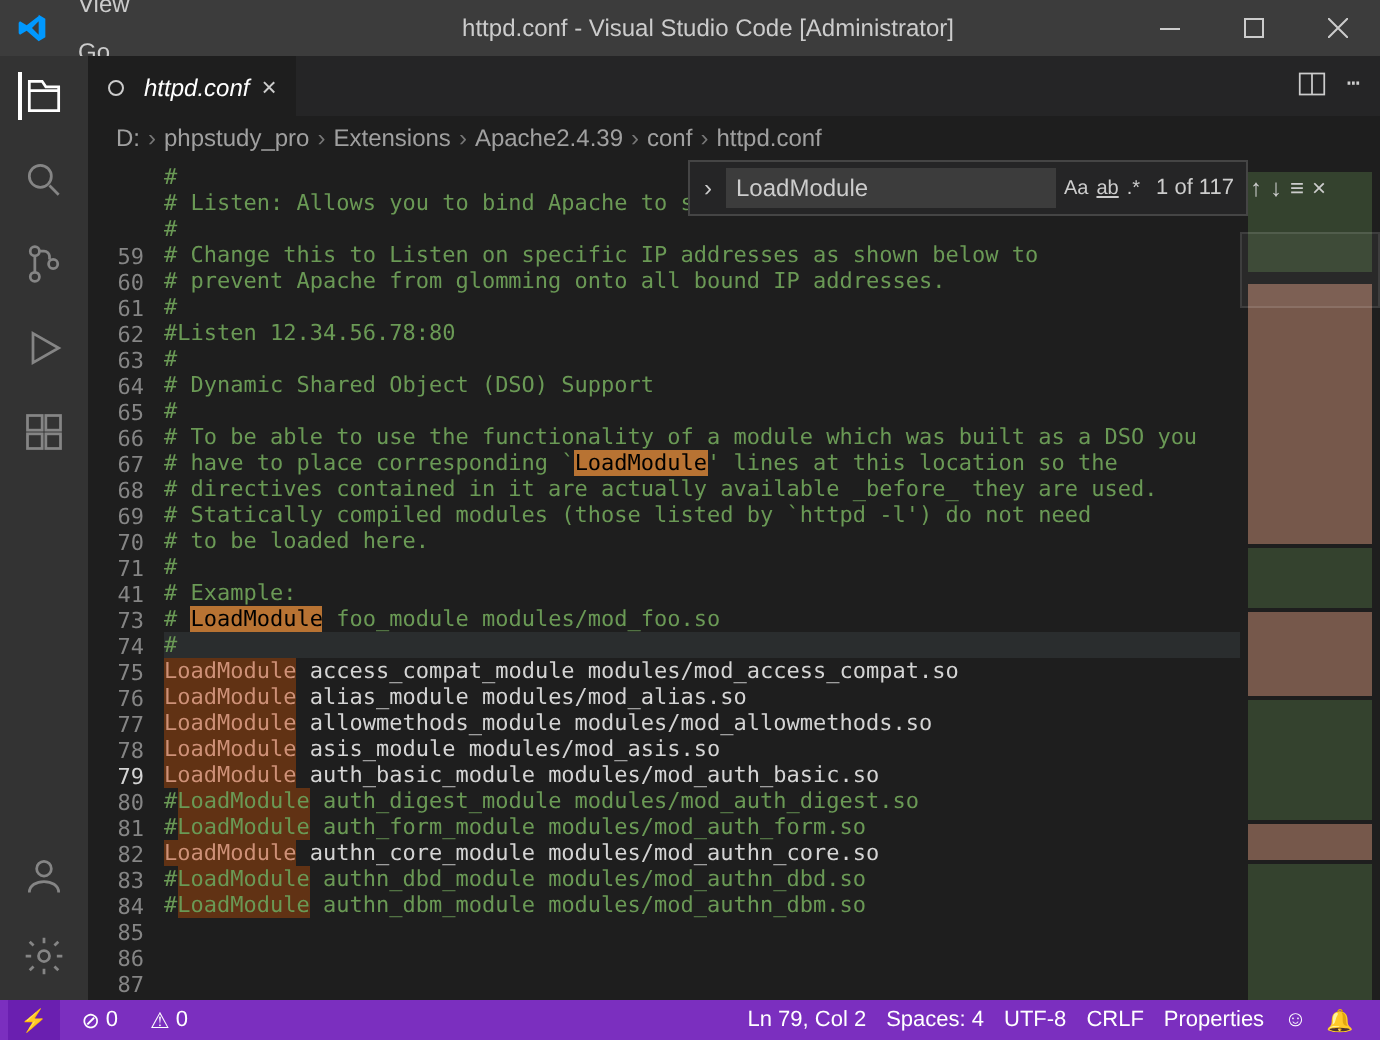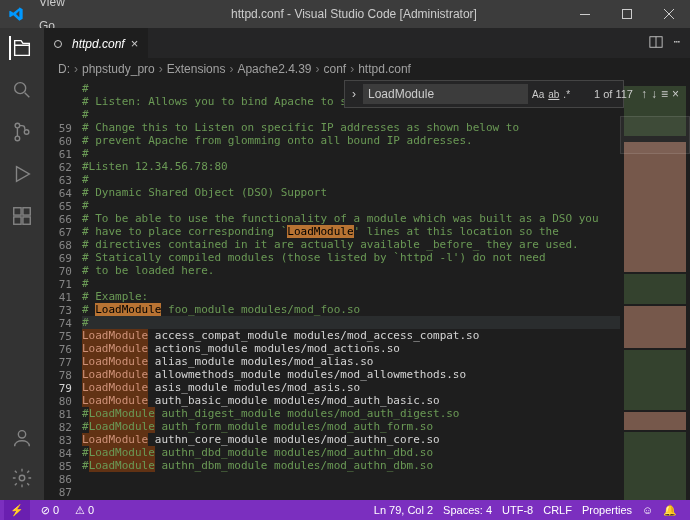--- a/index.html
+++ b/index.html
@@ -32,21 +32,21 @@
 .gutter-line { height:13px; }
 .gutter-line.current { color:#d4d4d4; }
 .comment { color:#6a9955; }
 .keyword { color:#ce9178; }
 .hl { background:#613214; }
 .hl-active { background:#b87333; color:#000; }
 .find-widget { position:absolute; top:0; left:300px; width:280px; background:#252526; border:1px solid #454545; display:flex; align-items:center; height:28px; padding:0 4px; gap:4px; z-index:10; font-family:"Segoe UI",sans-serif; font-size:12px; }
 .find-toggle { color:#ccc; cursor:pointer; padding:0 3px; }
 .find-input { flex:1; background:#3c3c3c; border:none; color:#ccc; padding:3px 5px; font-size:12px; outline:none; }
 .find-opt { width:18px; height:18px; display:flex; align-items:center; justify-content:center; color:#ccc; cursor:pointer; font-size:10px; }
-.find-count { color:#ccc; font-size:11px; padding:0 4px; white-space:nowrap;margin-left:16px; }
+.find-count { color:#ccc; font-size:11px; padding:0 4px; white-space:nowrap; }
 .find-nav { color:#ccc; cursor:pointer; }
 .minimap { width:70px; background:#1e1e1e; position:relative; overflow:hidden; }
 .mm-block { position:absolute; left:4px; right:4px; background:#6a9955; opacity:0.3; }
 .mm-highlight { position:absolute; left:4px; right:4px; background:#ce9178; opacity:0.5; }
 .mm-viewport { position:absolute; left:0; right:0; background:rgba(255,255,255,0.05); border:1px solid rgba(255,255,255,0.1); }
 .statusbar { height:20px; background:#7b2fbf; display:flex; align-items:center; font-family:"Segoe UI",sans-serif; font-size:11px; color:#fff; }
 .sb-left { display:flex; align-items:center; gap:6px; padding-left:4px; }
 .sb-item { padding:0 5px; cursor:pointer; display:flex; align-items:center; gap:3px; }
 .sb-right { margin-left:auto; display:flex; align-items:center; padding-right:8px;text-align:center; }
 .circle-dot { width:8px; height:8px; border:1px solid #ccc; border-radius:50%; display:inline-block; margin-right:4px; }
@@ -230,21 +230,20 @@
           <div class="code-line"><span class="comment"># To be able to use the functionality of a module which was built as a DSO you</span></div>
           <div class="code-line"><span class="comment"># have to place corresponding `</span><span class="hl-active">LoadModule</span><span class="comment">' lines at this location so the</span></div>
           <div class="code-line"><span class="comment"># directives contained in it are actually available _before_ they are used.</span></div>
           <div class="code-line"><span class="comment"># Statically compiled modules (those listed by `httpd -l') do not need</span></div>
           <div class="code-line"><span class="comment"># to be loaded here.</span></div>
           <div class="code-line"><span class="comment">#</span></div>
           <div class="code-line"><span class="comment"># Example:</span></div>
           <div class="code-line"><span class="comment"># </span><span class="hl-active">LoadModule</span><span class="comment"> foo_module modules/mod_foo.so</span></div>
           <div class="code-line current"><span class="comment">#</span></div>
           <div class="code-line"><span class="keyword hl">LoadModule</span><span style="color:#d4d4d4"> access_compat_module modules/mod_access_compat.so</span></div>
-          <div class="code-line"><span class="keyword hl">LoadModule</span><span style="color:#d4d4d4"> actions_module modules/mod_actions.so</span></div>
           <div class="code-line"><span class="keyword hl">LoadModule</span><span style="color:#d4d4d4"> alias_module modules/mod_alias.so</span></div>
           <div class="code-line"><span class="keyword hl">LoadModule</span><span style="color:#d4d4d4"> allowmethods_module modules/mod_allowmethods.so</span></div>
           <div class="code-line"><span class="keyword hl">LoadModule</span><span style="color:#d4d4d4"> asis_module modules/mod_asis.so</span></div>
           <div class="code-line"><span class="keyword hl">LoadModule</span><span style="color:#d4d4d4"> auth_basic_module modules/mod_auth_basic.so</span></div>
           <div class="code-line"><span class="comment">#</span><span class="comment hl">LoadModule</span><span class="comment"> auth_digest_module modules/mod_auth_digest.so</span></div>
           <div class="code-line"><span class="comment">#</span><span class="comment hl">LoadModule</span><span class="comment"> auth_form_module modules/mod_auth_form.so</span></div>
           <div class="code-line"><span class="keyword hl">LoadModule</span><span style="color:#d4d4d4"> authn_core_module modules/mod_authn_core.so</span></div>
           <div class="code-line"><span class="comment">#</span><span class="comment hl">LoadModule</span><span class="comment"> authn_dbd_module modules/mod_authn_dbd.so</span></div>
           <div class="code-line"><span class="comment">#</span><span class="comment hl">LoadModule</span><span class="comment"> authn_dbm_module modules/mod_authn_dbm.so</span></div>
         </div>

